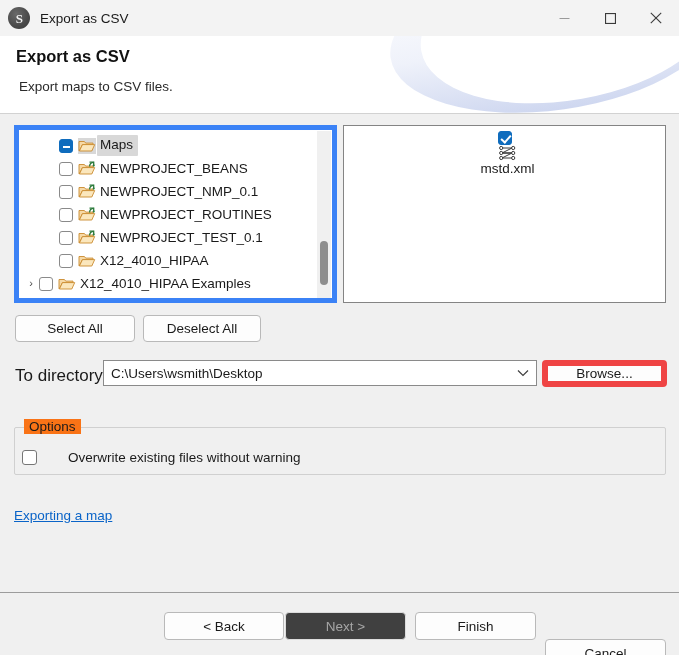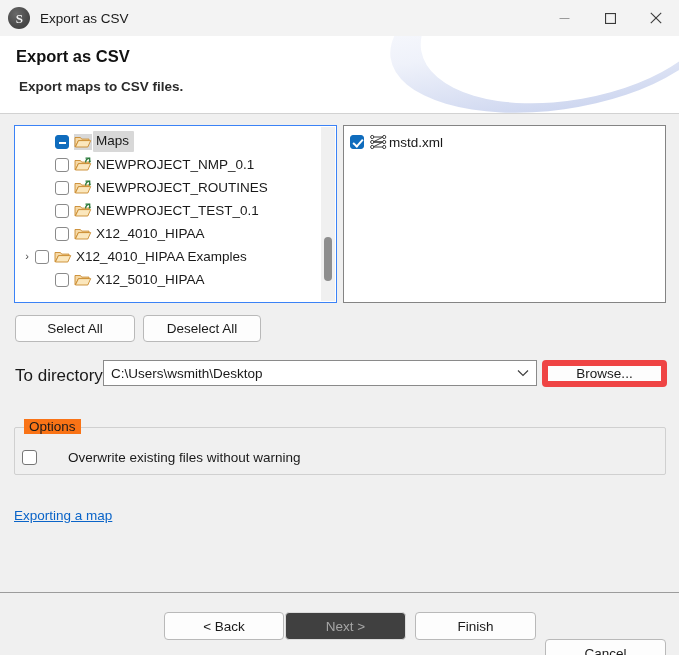--- a/index.html
+++ b/index.html
@@ -100,36 +100,35 @@
     font-weight: bold;
     color: #111;
     z-index: 3;
   }
   .header-sub {
     position: absolute;
     left: 19px; top: 43px;
     font-size: 13.5px;
     color: #2b2b2b;
     z-index: 3;
-    font-weight: bold;
   }
   .header-rule {
     position: absolute;
     left: 0; top: 113px;
     width: 679px; height: 1px;
     background: #d2d2d2;
   }
 
   
   .tree-panel {
     position: absolute;
     left: 14px; top: 125px;
     width: 323px; height: 178px;
     background: #ffffff;
-    border: 1px solid #3b82f6;
+    border: 5px solid #3b82f6;
     box-sizing: border-box;
     overflow: hidden;
   }
   .tree-inner {
     position: absolute;
     left: 0; top: 0;
     width: 307px;
     padding-top: 4px;
   }
   .tree-row {
@@ -221,20 +220,21 @@
     background: #ffffff;
     border: 1px solid #848484;
     box-sizing: border-box;
     padding-top: 5px;
   }
   .file-row {
     height: 22px;
     display: flex;
     align-items: center;
     padding-left: 6px;
+    flex-direction: column;
   }
   .mapicon { width: 19px; height: 16px; flex: none; margin-right: 1px; }
   .file-label { font-size: 13.5px; color: #1a1a1a; }
 
   
   .btn {
     box-sizing: border-box;
     border: 1px solid #b9b9b9;
     border-radius: 4px;
     background: #fdfdfd;
@@ -391,20 +391,35 @@
           <div class="cb"></div>
           <div class="ficon">
             <svg width="18" height="16" viewBox="0 0 18 16">
               <path d="M1 3.5h5.4l1.3 1.6H15v1.4H4.4L1.4 13 1 12.6z" fill="#f6d9a6" stroke="#c98a2e" stroke-width="0.9" stroke-linejoin="round"></path>
               <path d="M4.5 6.6h12.2L13.8 13H1.4z" fill="#fbe7bd" stroke="#c98a2e" stroke-width="0.9" stroke-linejoin="round"></path>
               <path d="M11.5 1.2h4.2v4.2" fill="none" stroke="#2a7a3a" stroke-width="1.3"></path>
               <path d="M15.7 5.4l-1.5-1.5 3-0.2z" fill="#2a7a3a"></path>
               <path d="M11.6 5.6c0-2.4 1.7-4.2 4.1-4.3" fill="none" stroke="#2a7a3a" stroke-width="1.3"></path>
             </svg>
           </div>
+          <div class="tree-label">NEWPROJECT_BEANS</div>
+        </div>
+        <div class="tree-row">
+          <div class="twisty"></div>
+          <div class="indent-1"></div>
+          <div class="cb"></div>
+          <div class="ficon">
+            <svg width="18" height="16" viewBox="0 0 18 16">
+              <path d="M1 3.5h5.4l1.3 1.6H15v1.4H4.4L1.4 13 1 12.6z" fill="#f6d9a6" stroke="#c98a2e" stroke-width="0.9" stroke-linejoin="round"></path>
+              <path d="M4.5 6.6h12.2L13.8 13H1.4z" fill="#fbe7bd" stroke="#c98a2e" stroke-width="0.9" stroke-linejoin="round"></path>
+              <path d="M11.5 1.2h4.2v4.2" fill="none" stroke="#2a7a3a" stroke-width="1.3"></path>
+              <path d="M15.7 5.4l-1.5-1.5 3-0.2z" fill="#2a7a3a"></path>
+              <path d="M11.6 5.6c0-2.4 1.7-4.2 4.1-4.3" fill="none" stroke="#2a7a3a" stroke-width="1.3"></path>
+            </svg>
+          </div>
           <div class="tree-label">NEWPROJECT_NMP_0.1</div>
         </div>
         <div class="tree-row">
           <div class="twisty"></div>
           <div class="indent-1"></div>
           <div class="cb"></div>
           <div class="ficon">
             <svg width="18" height="16" viewBox="0 0 18 16">
               <path d="M1 3.5h5.4l1.3 1.6H15v1.4H4.4L1.4 13 1 12.6z" fill="#f6d9a6" stroke="#c98a2e" stroke-width="0.9" stroke-linejoin="round"></path>
               <path d="M4.5 6.6h12.2L13.8 13H1.4z" fill="#fbe7bd" stroke="#c98a2e" stroke-width="0.9" stroke-linejoin="round"></path>

